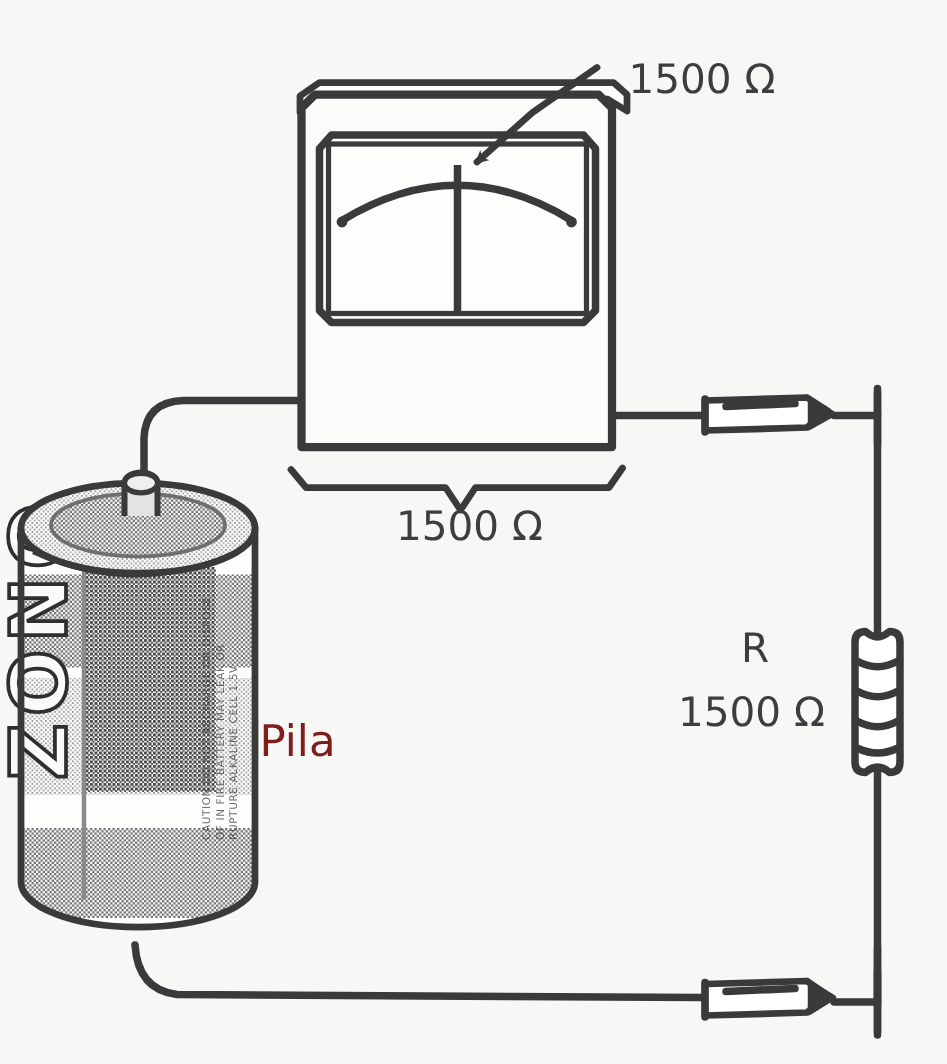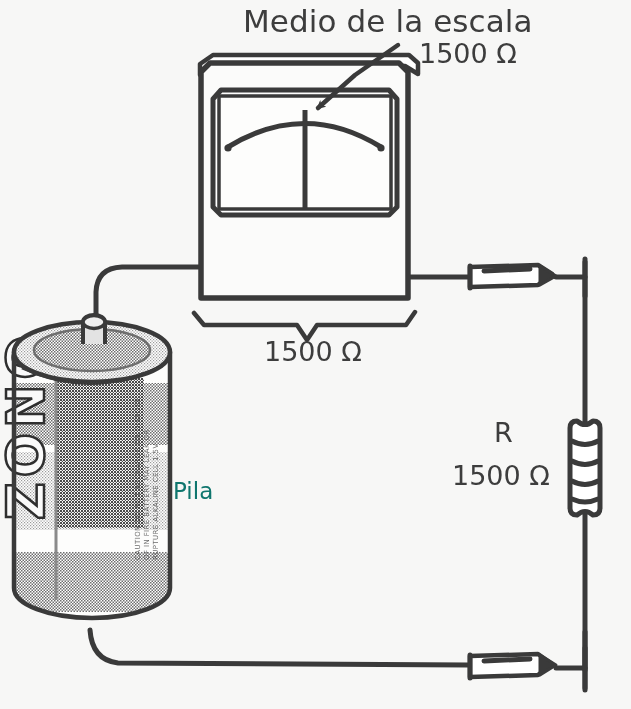--- a/index.html
+++ b/index.html
@@ -51,22 +51,22 @@
   }
   #label-trimpot {
     left: 205px;
     top: 375px;
     font-size: 25px;
     color: #3d3d3d;
   }
   #label-pila {
     left: 173px;
     top: 480px;
-    font-size: 23px;
-    color: #0f766e;
+    font-size: 29px;
+    color: #7f1d1d;
   }
   #label-r-name {
     left: 494px;
     top: 419px;
     font-size: 27px;
     color: #3d3d3d;
   }
   #label-r-ohms {
     left: 452px;
     top: 462px;
@@ -211,21 +211,20 @@
       <path d="M484 661 L530 659" stroke="#3a3a3a" stroke-width="5" stroke-linecap="round" fill="none"></path>
       <path d="M540 655 L556 665 L540 675 Z" fill="#3a3a3a" stroke="#3a3a3a" stroke-width="3" stroke-linejoin="round"></path>
     </g>
 
     <g stroke="#3a3a3a" stroke-width="5" stroke-linecap="round">
       <path d="M585 259 L585 296"></path>
       <path d="M585 648 L585 688"></path>
     </g>
   </svg>
 
-  <div class="lbl" id="label-title">Medio de la escala</div>
 
   <div class="lbl" id="label-meter-ohms">1500 Ω</div>
 
   <div class="lbl" id="label-brace-ohms">1500 Ω</div>
 
 
   <div class="lbl" id="label-pila">Pila</div>
 
   <div class="lbl" id="label-r-name">R</div>
 

